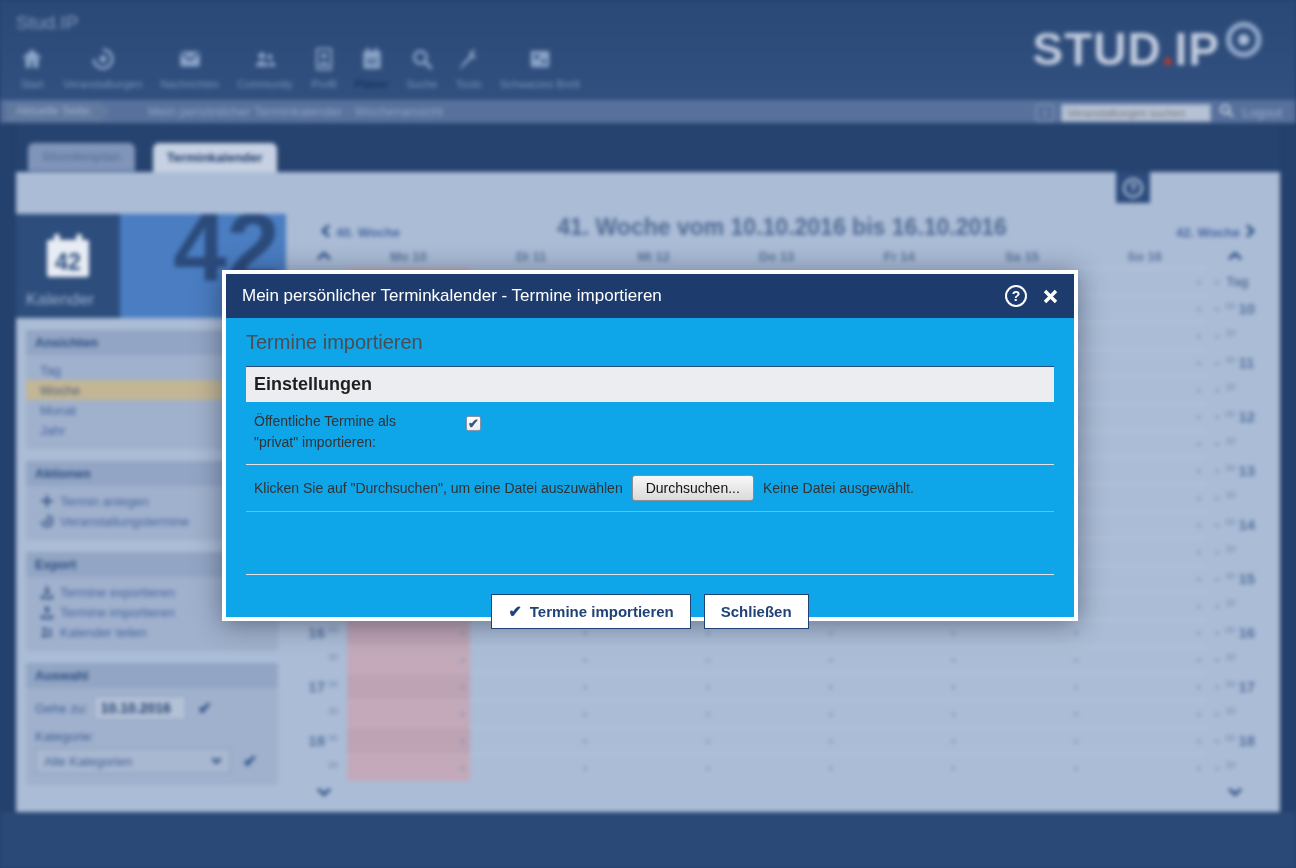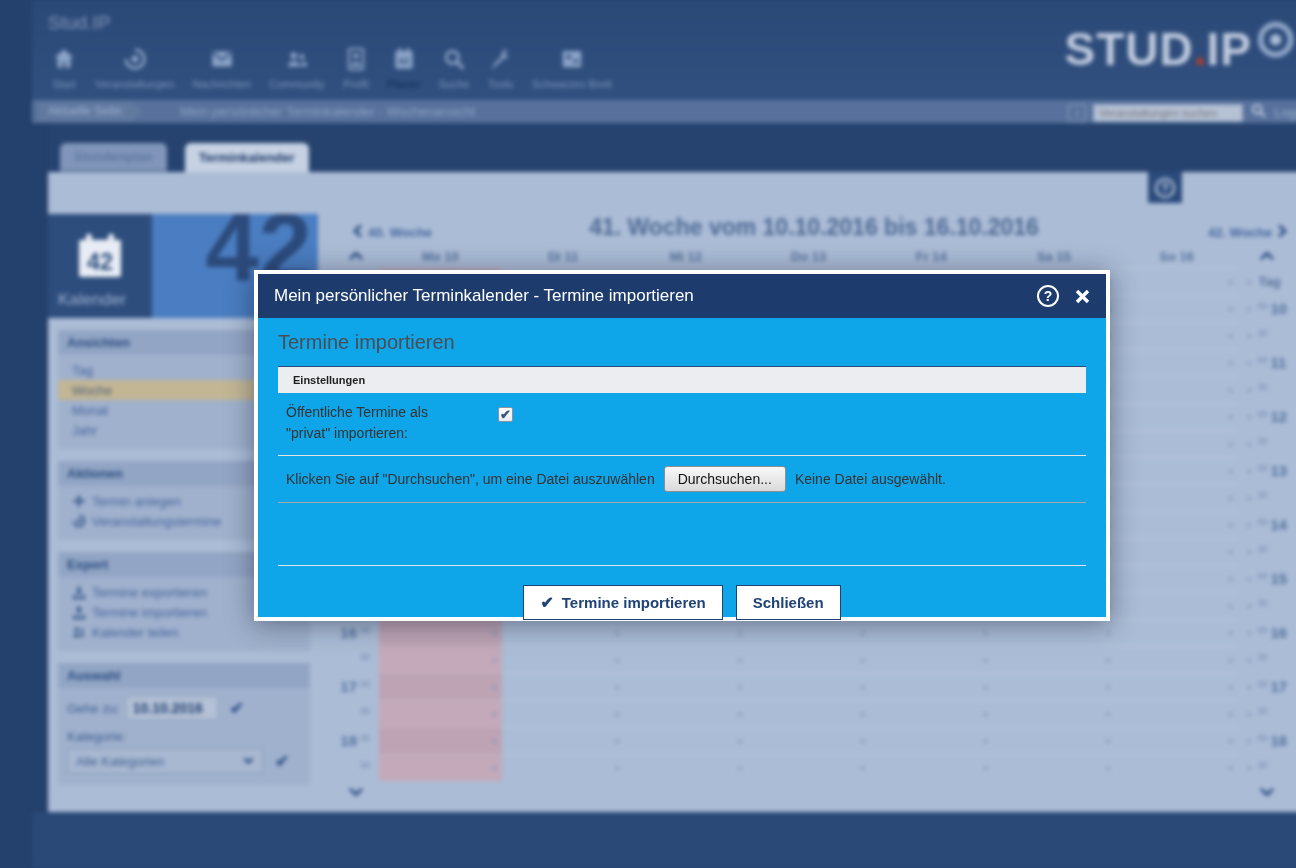--- a/index.html
+++ b/index.html
@@ -1,18 +1,18 @@
 <!DOCTYPE html>
 <html><head>
 <meta charset="utf-8">
 <style>
   * { margin:0; padding:0; box-sizing:border-box; }
   html,body { width:1296px; height:868px; overflow:hidden; background:#24406c;
               font-family:"Liberation Sans", sans-serif; }
-  .stage { position:relative; width:1174px; height:868px;margin-left:32px; }
+  .stage { position:relative; width:1174px; height:868px; }
 
   
   .page { position:absolute; inset:0; filter:blur(2px); }
 
   
   .topbar { position:absolute; left:0; top:0; width:1296px; height:100px;
             background:linear-gradient(#2b4977,#31507f); }
   .brand-small { position:absolute; left:16px; top:12px; font-size:19px; color:#8399bc; }
   .nav { position:absolute; left:10px; top:46px; display:flex; align-items:flex-end; }
   .nav-item { display:flex; flex-direction:column; align-items:center; padding:0 9px; cursor:pointer; }
@@ -122,22 +122,22 @@
            border:4px solid #ffffff; background:#ffffff; box-shadow:0 3px 26px rgba(10,20,40,0.45); }
   .modal-titlebar { height:44px; background:#1d3c6d; display:flex; align-items:center; padding:0 16px; }
   .modal-title { color:#ffffff; font-size:17px; flex:1; }
   .m-help { width:22px; height:22px; border:2px solid #ffffff; border-radius:50%; color:#ffffff;
             font-size:14px; font-weight:bold; display:flex; align-items:center; justify-content:center;
             cursor:pointer; }
   .m-close { margin-left:16px; cursor:pointer; display:flex; }
   .m-close svg { width:15px; height:15px; stroke:#ffffff; stroke-width:3.4; }
   .modal-body { padding:0 20px; background:#0ea5e9; height:calc(100% - 44px); }
   .m-heading { font-size:20px; font-weight:400; color:#4a4d52; padding:13px 0 12px; }
-  .settings-head { border-top:1px solid #2a4a7a; background:#ebedf0; font-weight:bold; font-size:11px;
-                   color:#1f1f1f; padding:7px 15px; }
+  .settings-head { border-top:1px solid #2a4a7a; background:#ebedf0; font-weight:bold; font-size:18px;
+                   color:#1f1f1f; padding:7px 8px; }
   .m-row1 { display:flex; align-items:flex-start; padding:9px 8px 11px; border-bottom:1px solid #e3e3e3; }
   .cb-label { width:188px; font-size:14px; color:#333; line-height:1.5; }
   .cbx { margin-left:24px; margin-top:5px; width:15px; height:15px; border:1px solid #8a93a5;
          background:linear-gradient(#fdfdfd,#e9ecf1); border-radius:2px; display:flex;
          align-items:center; justify-content:center; cursor:pointer; }
   .cbx .tick { color:#39567f; font-size:13px; font-weight:bold; line-height:1; }
   .m-row2 { display:flex; align-items:center; gap:9px; padding:10px 8px; border-bottom:1px solid #a9a9a9;
             font-size:14px; color:#333; }
   .file-btn { padding:4px 13px; font-size:14px; color:#111; font-family:inherit;
               background:linear-gradient(#f8f8f8,#dadada); border:1px solid #8f8f8f; border-radius:3px;

